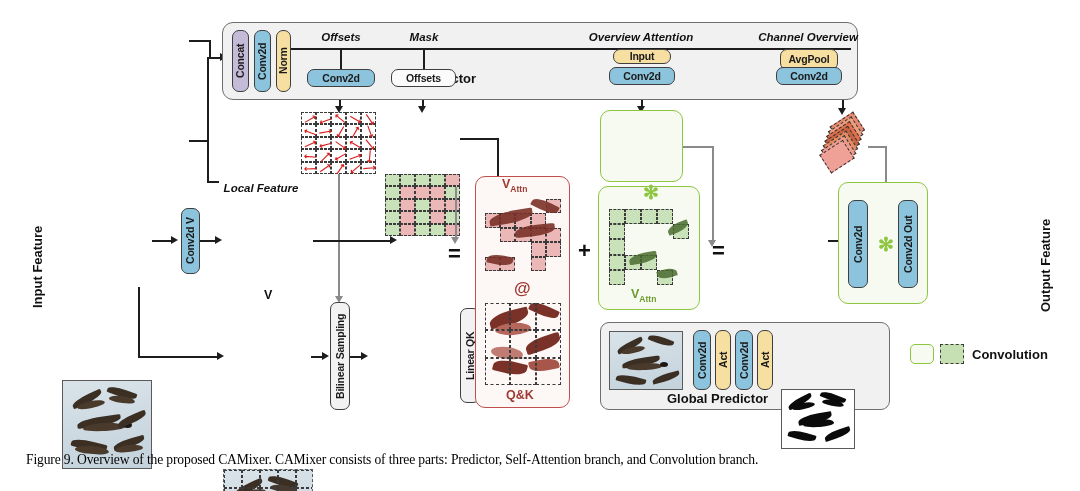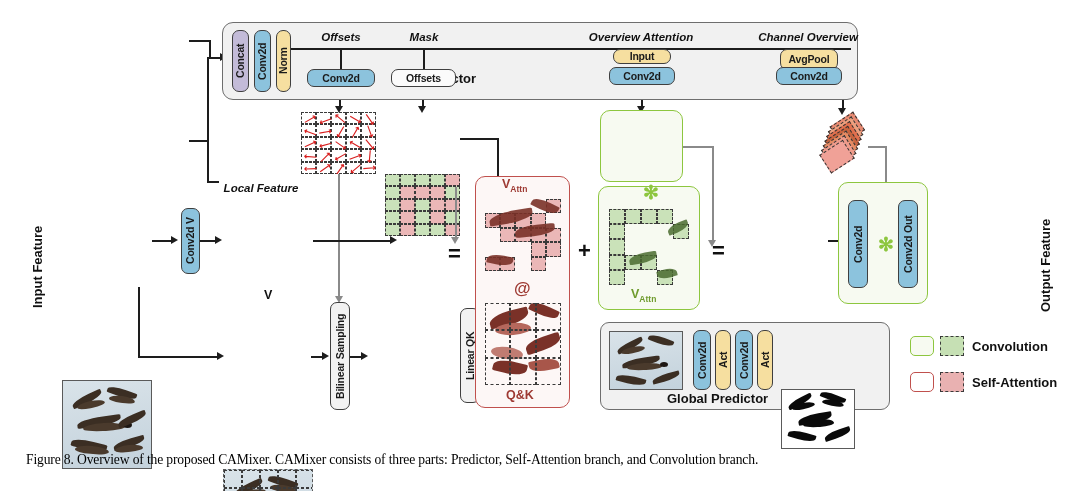--- a/index.html
+++ b/index.html
@@ -465,27 +465,22 @@
       <div class="bd" style="left:40px;top:10px;width:22px;height:6px;transform:rotate(10deg);"></div>
       <div class="wg" style="left:16px;top:24px;width:34px;height:9px;transform:rotate(-10deg);"></div>
       <div class="bd" style="left:21px;top:29px;width:31px;height:8px;transform:rotate(-4deg);"></div>
       <div class="wg" style="left:6px;top:42px;width:28px;height:8px;transform:rotate(16deg);"></div>
       <div class="wg" style="left:42px;top:40px;width:27px;height:8px;transform:rotate(-18deg);"></div>
     </div>
     <div class="abs lbl-b" style="left:66px;top:68px;">Global Predictor</div>
   </div>
 
   <div class="abs" style="left:910px;top:330px;width:165px;height:74px;">
-    <div class="abs" style="left:0;top:2px;width:165px;height:28px;">
+    <div class="abs" style="left:0;top:10px;width:165px;height:28px;">
       <div class="abs lg-sw" style="left:0;top:4px;width:24px;height:20px;border:1.8px solid #8dc63f;background:#f7faf1;"></div>
       <div class="abs lg-dash" style="left:30px;top:4px;width:24px;height:20px;background:#c6e0b4;"></div>
       <div class="abs lbl-b" style="left:62px;top:7px;">Convolution</div>
     </div>
-    <div class="abs" style="left:0;top:38px;width:165px;height:28px;">
-      <div class="abs lg-sw" style="left:0;top:4px;width:24px;height:20px;border:1.8px solid #c0504d;background:#ffffff;"></div>
-      <div class="abs lg-dash" style="left:30px;top:4px;width:24px;height:20px;background:#e9b1b1;"></div>
-      <div class="abs lbl-b" style="left:62px;top:7px;">Self-Attention</div>
-    </div>
   </div>
 
 </div>
 
-<div id="cap">Figure 8. Overview of the proposed CAMixer. CAMixer consists of three parts: Predictor, Self-Attention branch, and Convolution branch.</div>
+<div id="cap">Figure 9. Overview of the proposed CAMixer. CAMixer consists of three parts: Predictor, Self-Attention branch, and Convolution branch.</div>
 
 </body></html>

